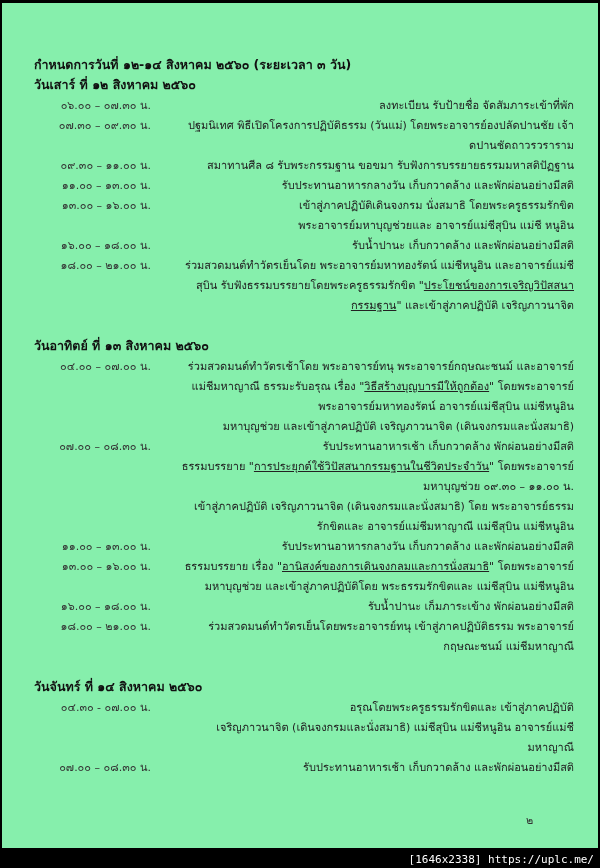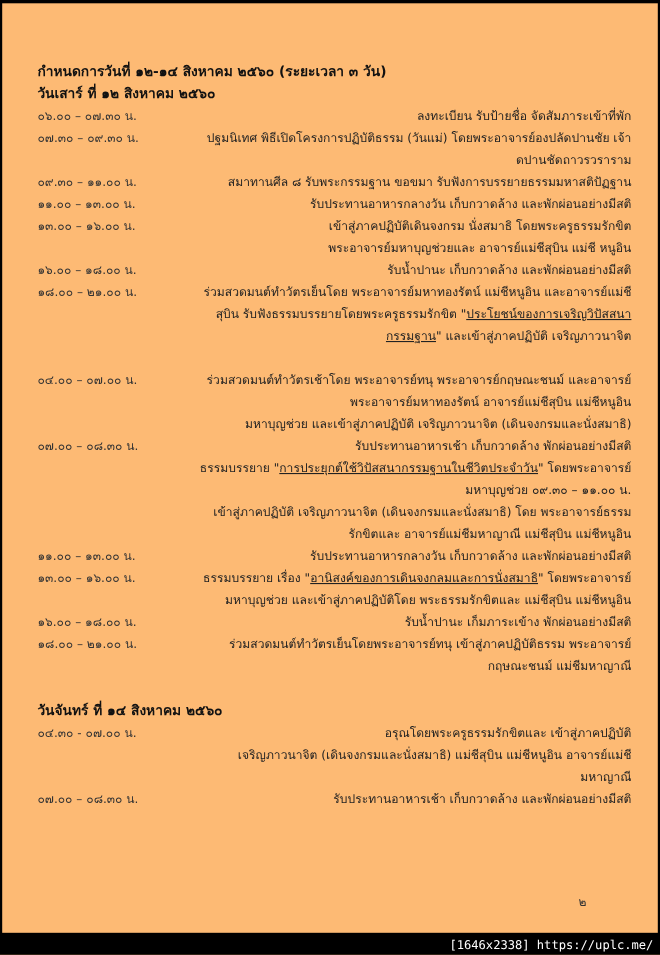--- a/index.html
+++ b/index.html
@@ -1,22 +1,22 @@
 <!DOCTYPE html>
 <html><head>
 <meta charset="utf-8">
 <style>
   html, body { margin:0; padding:0; }
   body { width:600px; height:868px; background:#000; position:relative; overflow:hidden; font-family:"DejaVu Sans", "Liberation Sans", sans-serif; }
-  .page { position:absolute; left:2px; top:3px; width:596px; height:845px; background:#fdba74; color:#222; }
+  .page { position:absolute; left:2px; top:3px; width:596px; height:845px; background:#86efac; color:#222; }
   .content { position:absolute; left:32px; top:52px; width:540px; }
   .title { font-weight:bold; font-size:12.5px; line-height:20px; height:20px; color:#111; }
   .day { font-weight:bold; font-size:12.5px; line-height:20px; height:21px; color:#111; }
   .row { display:flex; font-size:11px; line-height:20px; }
-  .time { width:117px; flex:none; color:#333; white-space:nowrap; }
+  .time { width:117px; flex:none; color:#333; white-space:nowrap;text-align:right; }
   .desc { flex:1; color:#222;text-align:right; }
   .desc .l { display:block; white-space:nowrap; }
   .desc u { text-decoration:underline; }
   .gap { height:20px; }
   .pagenum { position:absolute; left:524px; top:808px; font-size:11px; color:#333; }
   .watermark { position:absolute; right:6px; bottom:2px; font-family:"DejaVu Sans Mono", monospace; font-size:11px; color:#fff; }
 </style>
 </head>
 <body>
 
@@ -68,24 +68,26 @@
             <div class="time">๑๘.๐๐ – ๒๑.๐๐ น.</div>
             <div class="desc">
               <span class="l">ร่วมสวดมนต์ทำวัตรเย็นโดย พระอาจารย์มหาทองรัตน์ แม่ชีหนูอิน และอาจารย์แม่ชี</span>
               <span class="l">สุบิน รับฟังธรรมบรรยายโดยพระครูธรรมรักขิต "<u>ประโยชน์ของการเจริญวิปัสสนา</u></span>
               <span class="l"><u>กรรมฐาน</u>" และเข้าสู่ภาคปฏิบัติ เจริญภาวนาจิต</span>
             </div>
           </div>
         </div>
         <div class="gap"></div>
         <div>
+          <div class="day">วันอาทิตย์ ที่ ๑๓ สิงหาคม ๒๕๖๐</div>
           <div class="row">
             <div class="time">๐๔.๐๐ – ๐๗.๐๐ น.</div>
             <div class="desc">
               <span class="l">ร่วมสวดมนต์ทำวัตรเช้าโดย พระอาจารย์ทนุ พระอาจารย์กฤษณะชนม์ และอาจารย์</span>
+              <span class="l">แม่ชีมหาญาณี ธรรมะรับอรุณ เรื่อง "<u>วิธีสร้างบุญบารมีให้ถูกต้อง</u>" โดยพระอาจารย์</span>
               <span class="l"> พระอาจารย์มหาทองรัตน์ อาจารย์แม่ชีสุบิน  แม่ชีหนูอิน</span>
               <span class="l">มหาบุญช่วย และเข้าสู่ภาคปฏิบัติ เจริญภาวนาจิต (เดินจงกรมและนั่งสมาธิ)</span>
             </div>
           </div>
           <div class="row">
             <div class="time">๐๗.๐๐ – ๐๘.๓๐ น.</div>
             <div class="desc">
               <span class="l">รับประทานอาหารเช้า เก็บกวาดล้าง พักผ่อนอย่างมีสติ</span>
             </div>
           </div>

